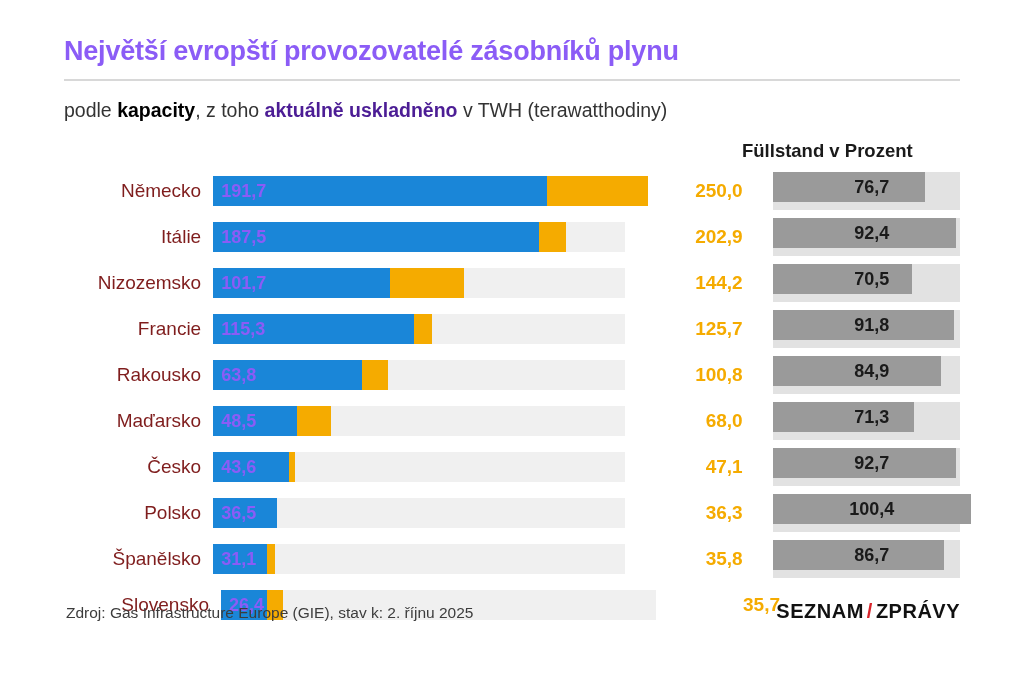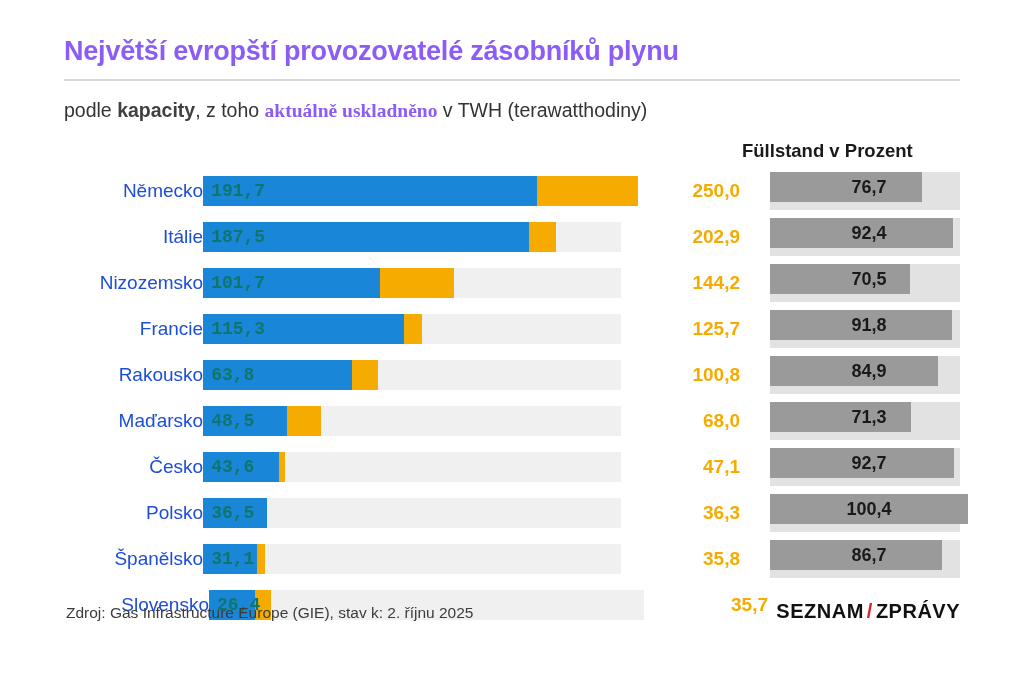--- a/index.html
+++ b/index.html
@@ -33,27 +33,26 @@
     height: 2px;
     background: #d8d8d8;
     width: 896px;
   }
   .subtitle {
     margin-top: 18px;
     font-size: 19.5px;
     color: #333333;
   }
   .subtitle .cap {
-    color: #404040;
+    color: #000000;
     font-weight: bold;
   }
   .subtitle .stored {
-    color: #8b5cf6;
-    font-weight: bold;
-    font-family: Liberation Serif, serif;
+    color: #4c1d95;
+    font-weight: bold;
   }
   .fill-header {
     position: absolute;
     left: 742px;
     top: 140px;
     font-size: 18.5px;
     font-weight: bold;
     color: #1a1a1a;
     white-space: nowrap;
   }
@@ -65,23 +64,23 @@
   }
   .row {
     position: relative;
     height: 46px;
     display: flex;
     align-items: center;
   }
   .label {
     width: 145px;
     text-align: right;
-    padding-right: 0;
+    padding-right: 12px;
     font-size: 19px;
-    color: #1d4ed8;
+    color: #7f1d1d;
     white-space: nowrap;
   }
   .track {
     position: relative;
     width: 435px;
     height: 30px;
     background: #f0f0f0;
   }
   .bar-cap {
     position: absolute;
@@ -96,25 +95,24 @@
     top: 0;
     height: 30px;
     background: #1a86d8;
   }
   .stored-val {
     position: absolute;
     left: 8px;
     top: 0;
     height: 30px;
     line-height: 30px;
-    color: #0f766e;
+    color: #8b5cf6;
     font-size: 18px;
     font-weight: bold;
     white-space: nowrap;
-    font-family: Liberation Mono, monospace;
   }
   .cap-val {
     width: 112px;
     text-align: right;
     font-size: 19px;
     font-weight: bold;
     color: #f5ab00;
     padding-left: 12px;
     white-space: nowrap;
   }

